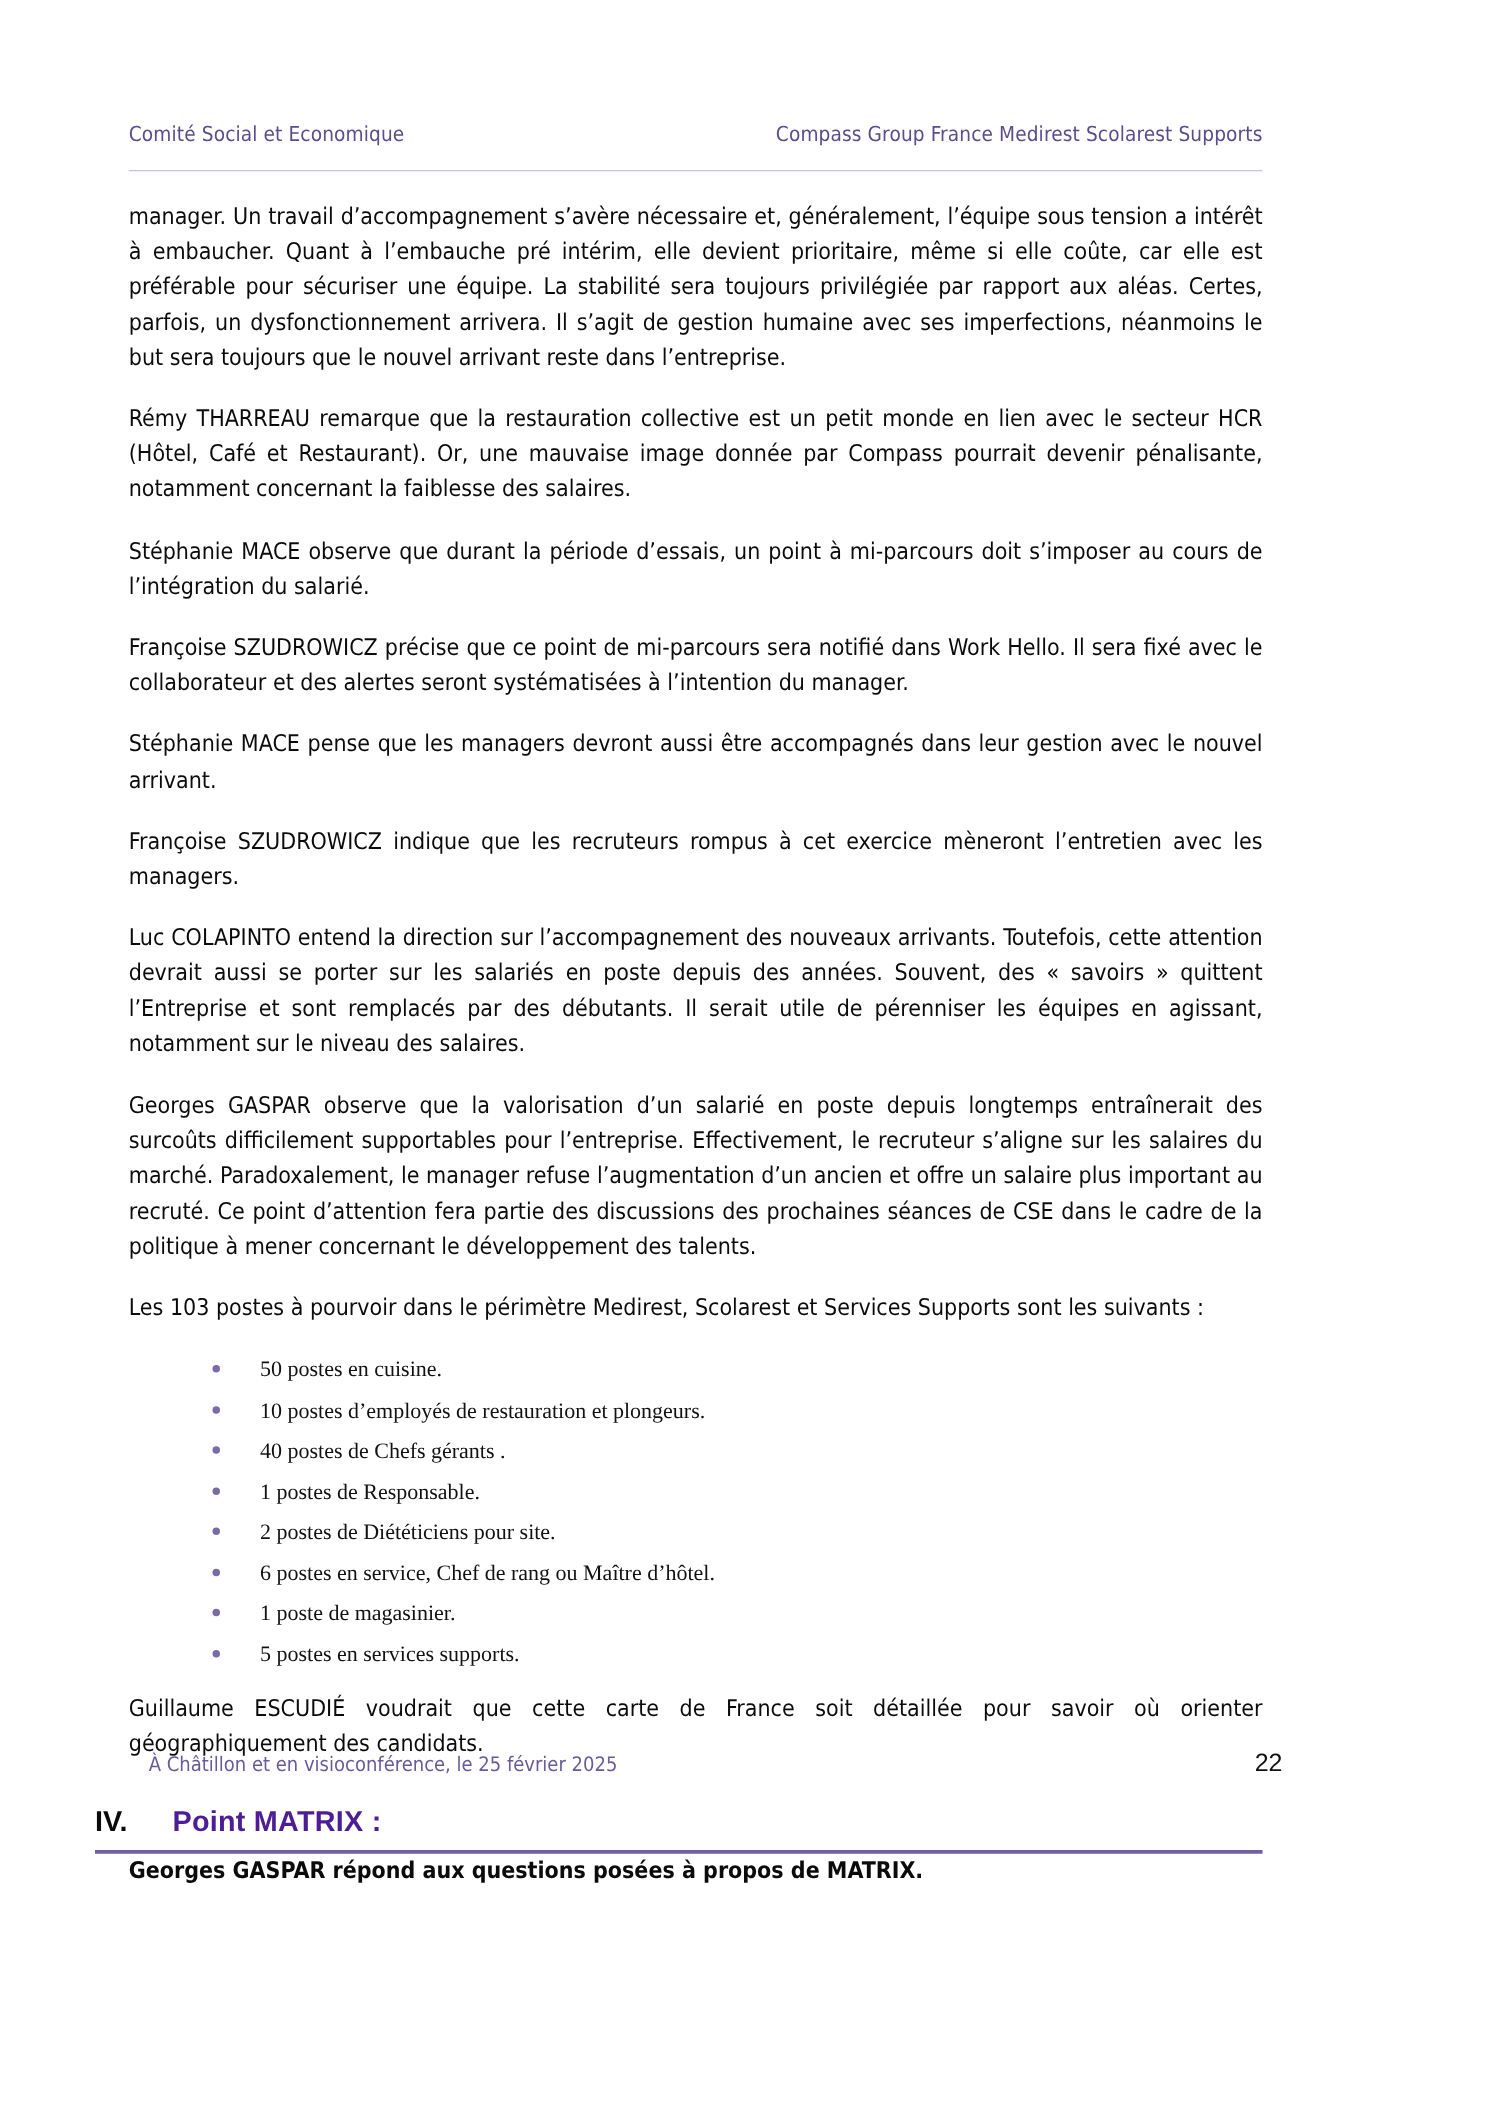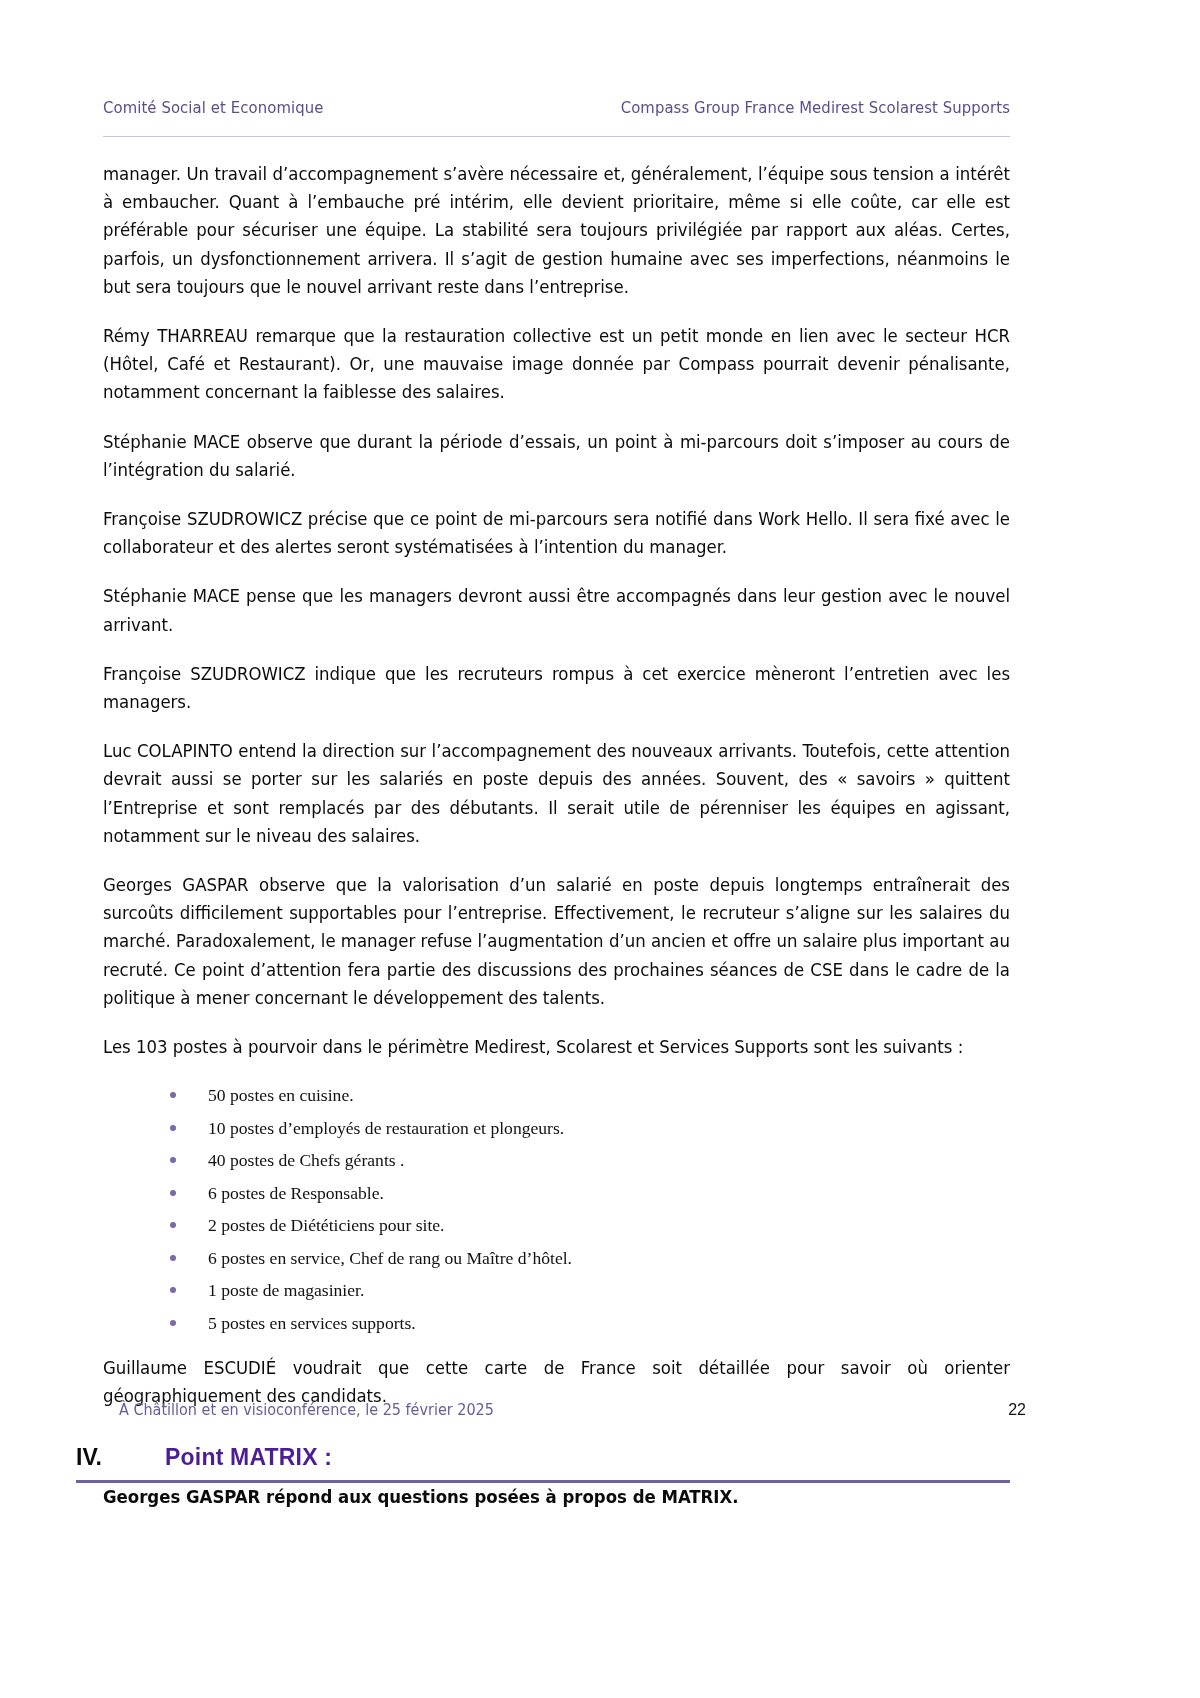--- a/index.html
+++ b/index.html
@@ -98,21 +98,20 @@
     background: #7a6aa8;
   }
 
   
   .section-heading {
     position: relative;
     margin: 34px 0 0 0;
     padding: 0 0 9px 0;
     display: flex;
     align-items: baseline;
-    gap: 27px;
   }
   .section-heading .sec-num {
     font-family: "Liberation Sans", sans-serif;
     font-weight: bold;
     font-size: 23px;
     color: #0b0b0b;
     width: 62px;
     margin-left: -27px;
   }
   .section-heading .sec-title {
@@ -144,21 +143,21 @@
     justify-content: space-between;
     align-items: baseline;
     font-family: "DejaVu Sans Condensed", "Liberation Sans", sans-serif;
     font-size: 16px;
     color: #6a5a9c;
     margin-left: 16px;
   }
   .doc-footer .pageno {
     color: #111111;
     font-family: "Liberation Sans", sans-serif;
-    font-size: 16px;
+    font-size: 20px;
   }
 </style>
 </head>
 <body>
 
 <div class="page">
 
   <div class="doc-header">
     <span class="hdr-left">Comité Social et Economique</span>
     <span class="hdr-right">Compass Group France Medirest Scolarest Supports</span>
@@ -174,21 +173,21 @@
     <p class="para">Stéphanie MACE pense que les managers devront aussi être accompagnés dans leur gestion avec le nouvel arrivant.</p>
     <p class="para">Françoise SZUDROWICZ indique que les recruteurs rompus à cet exercice mèneront l’entretien avec les managers.</p>
     <p class="para">Luc COLAPINTO entend la direction sur l’accompagnement des  nouveaux arrivants. Toutefois, cette attention devrait aussi se porter sur les salariés en poste depuis des années. Souvent, des « savoirs » quittent l’Entreprise et sont remplacés par des débutants. Il serait utile de pérenniser les équipes en agissant, notamment sur le niveau des salaires.</p>
     <p class="para">Georges GASPAR observe que la valorisation d’un salarié en poste depuis longtemps entraînerait des surcoûts difficilement supportables pour l’entreprise. Effectivement, le recruteur s’aligne sur les salaires du marché. Paradoxalement, le manager refuse l’augmentation d’un ancien et offre un salaire plus important au recruté. Ce point d’attention fera partie des discussions des prochaines séances de CSE dans le cadre de la politique à mener concernant le développement des talents.</p>
     <p class="para">Les 103 postes à pourvoir dans le périmètre Medirest, Scolarest et Services Supports sont les suivants :</p>
 
     <ul class="postes-list">
       <li><span class="bullet"></span><span>50 postes en cuisine.</span></li>
       <li><span class="bullet"></span><span>10 postes d’employés de restauration et plongeurs.</span></li>
       <li><span class="bullet"></span><span>40 postes de Chefs gérants .</span></li>
-      <li><span class="bullet"></span><span>6 postes de Responsable.</span></li>
+      <li><span class="bullet"></span><span>1 postes de Responsable.</span></li>
       <li><span class="bullet"></span><span>2 postes de Diététiciens pour site.</span></li>
       <li><span class="bullet"></span><span>6 postes en service, Chef de rang ou Maître d’hôtel.</span></li>
       <li><span class="bullet"></span><span>1 poste de magasinier.</span></li>
       <li><span class="bullet"></span><span>5 postes en services supports.</span></li>
     </ul>
 
     <p class="para">Guillaume ESCUDIÉ voudrait que cette carte de France soit détaillée pour savoir où orienter géographiquement des candidats.</p>
 
     <div class="section-heading">
       <span class="sec-num">IV.</span>

